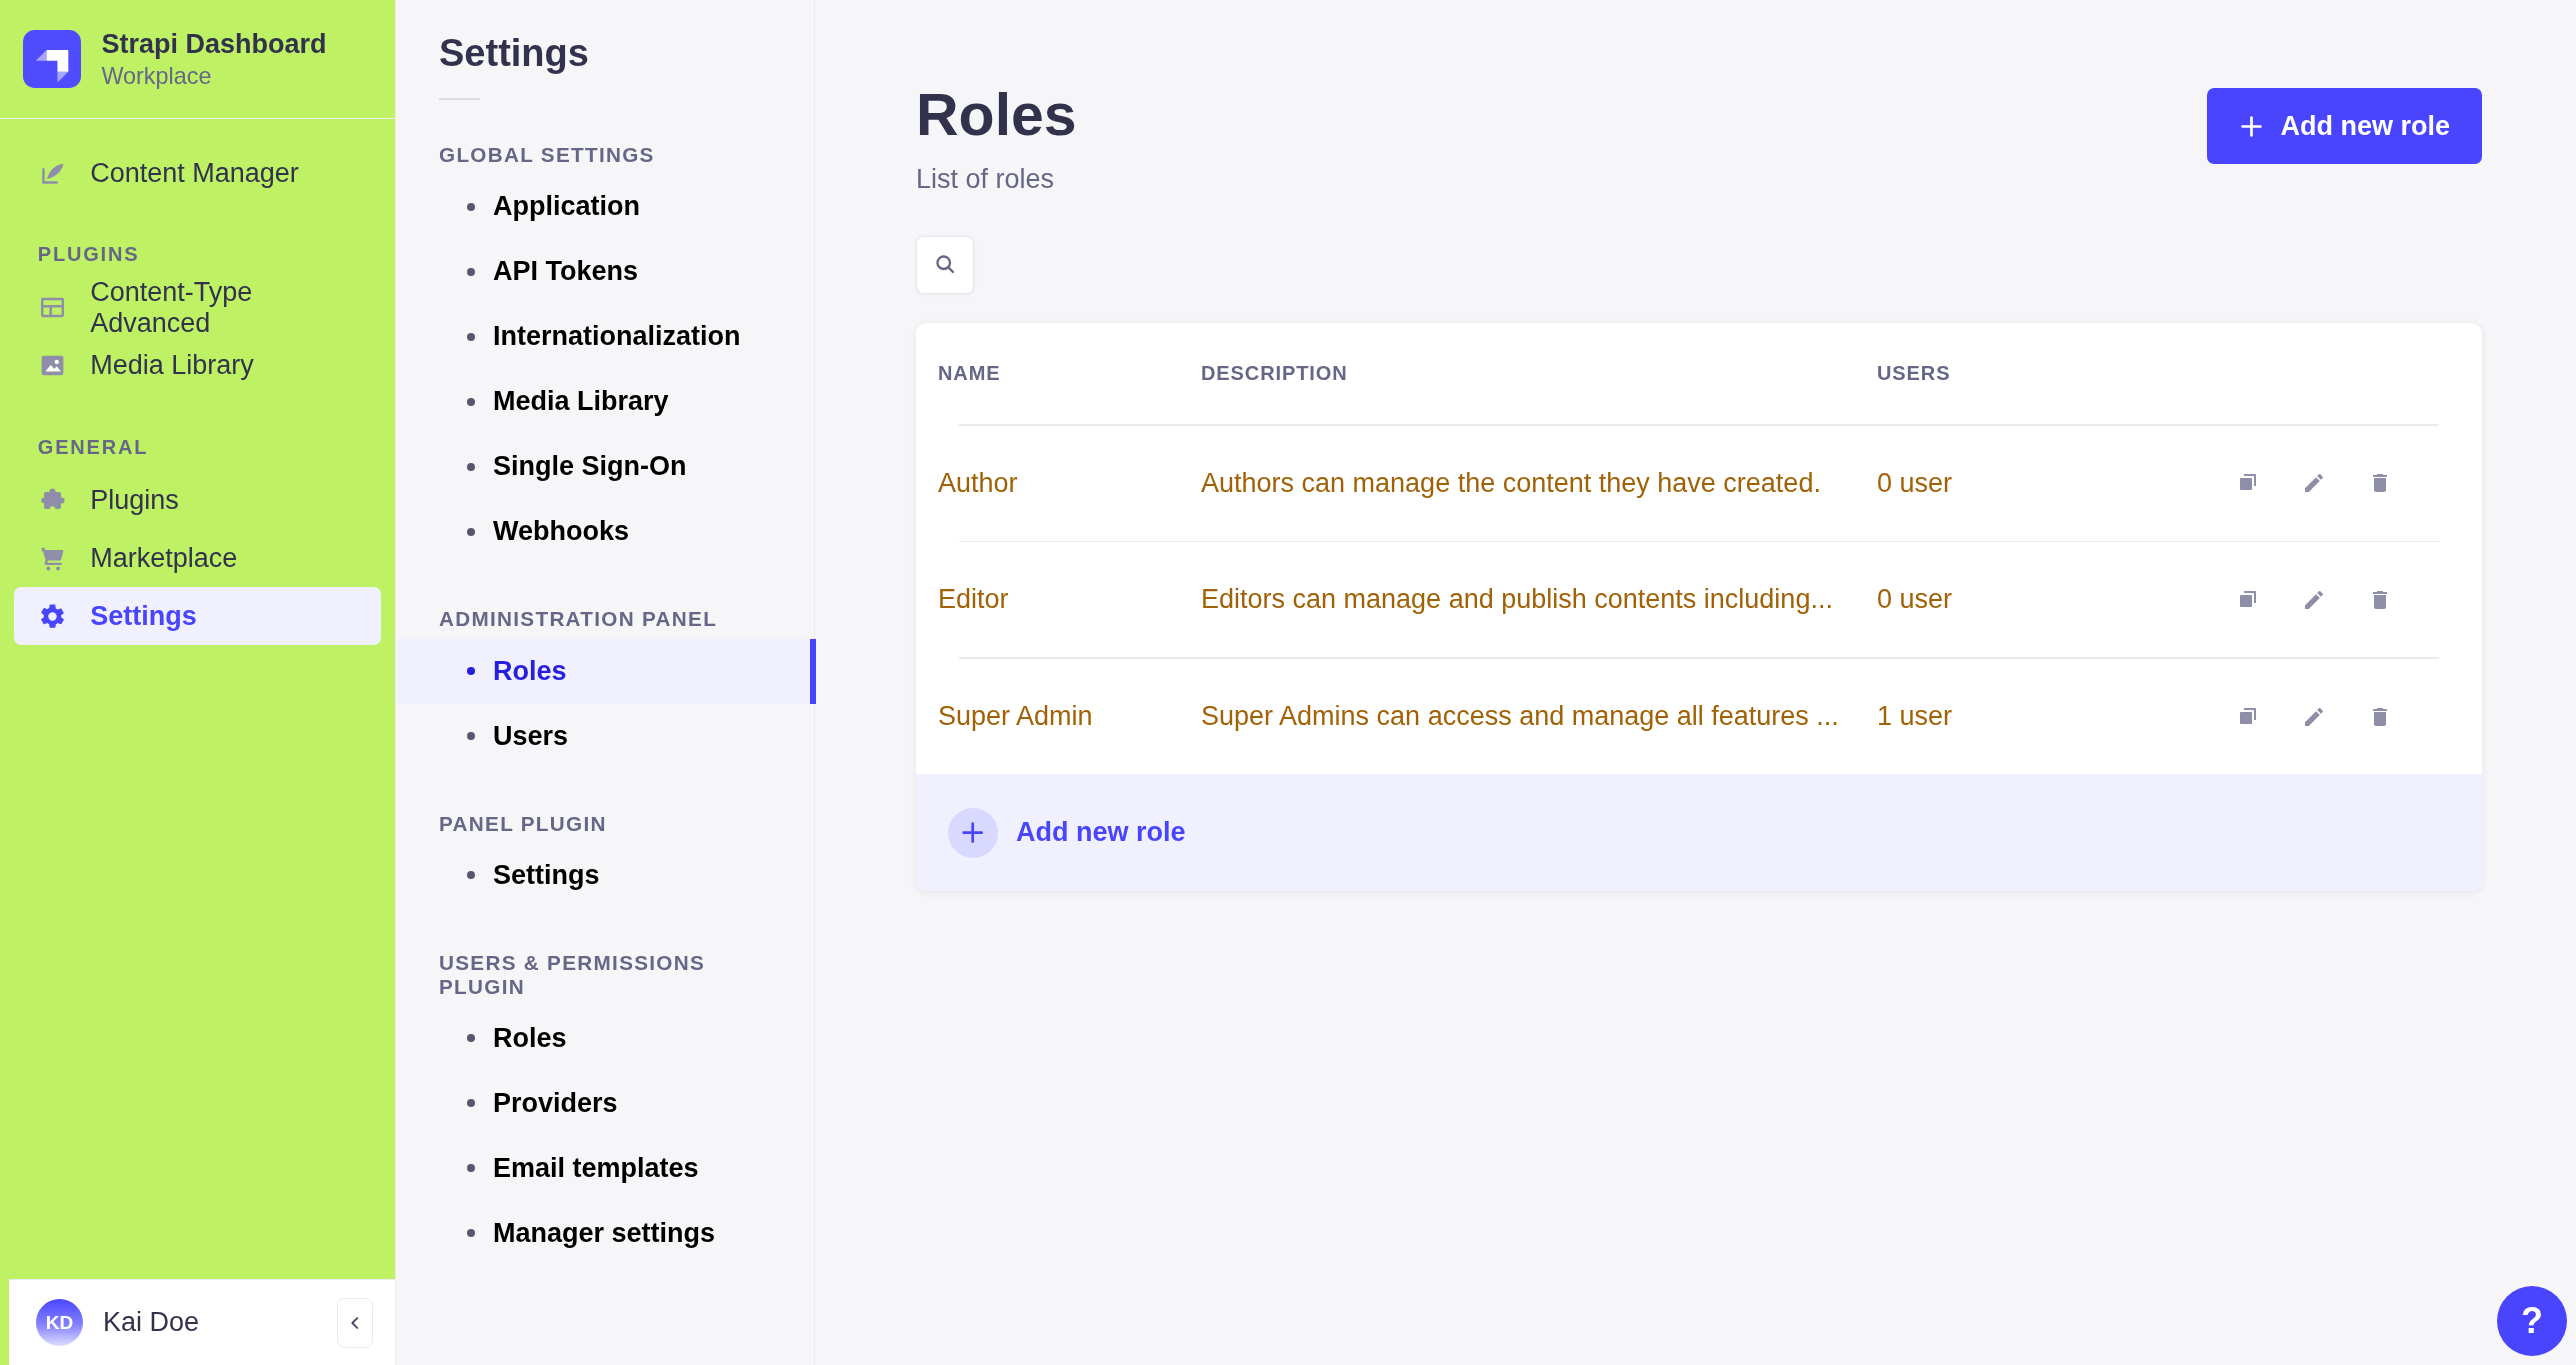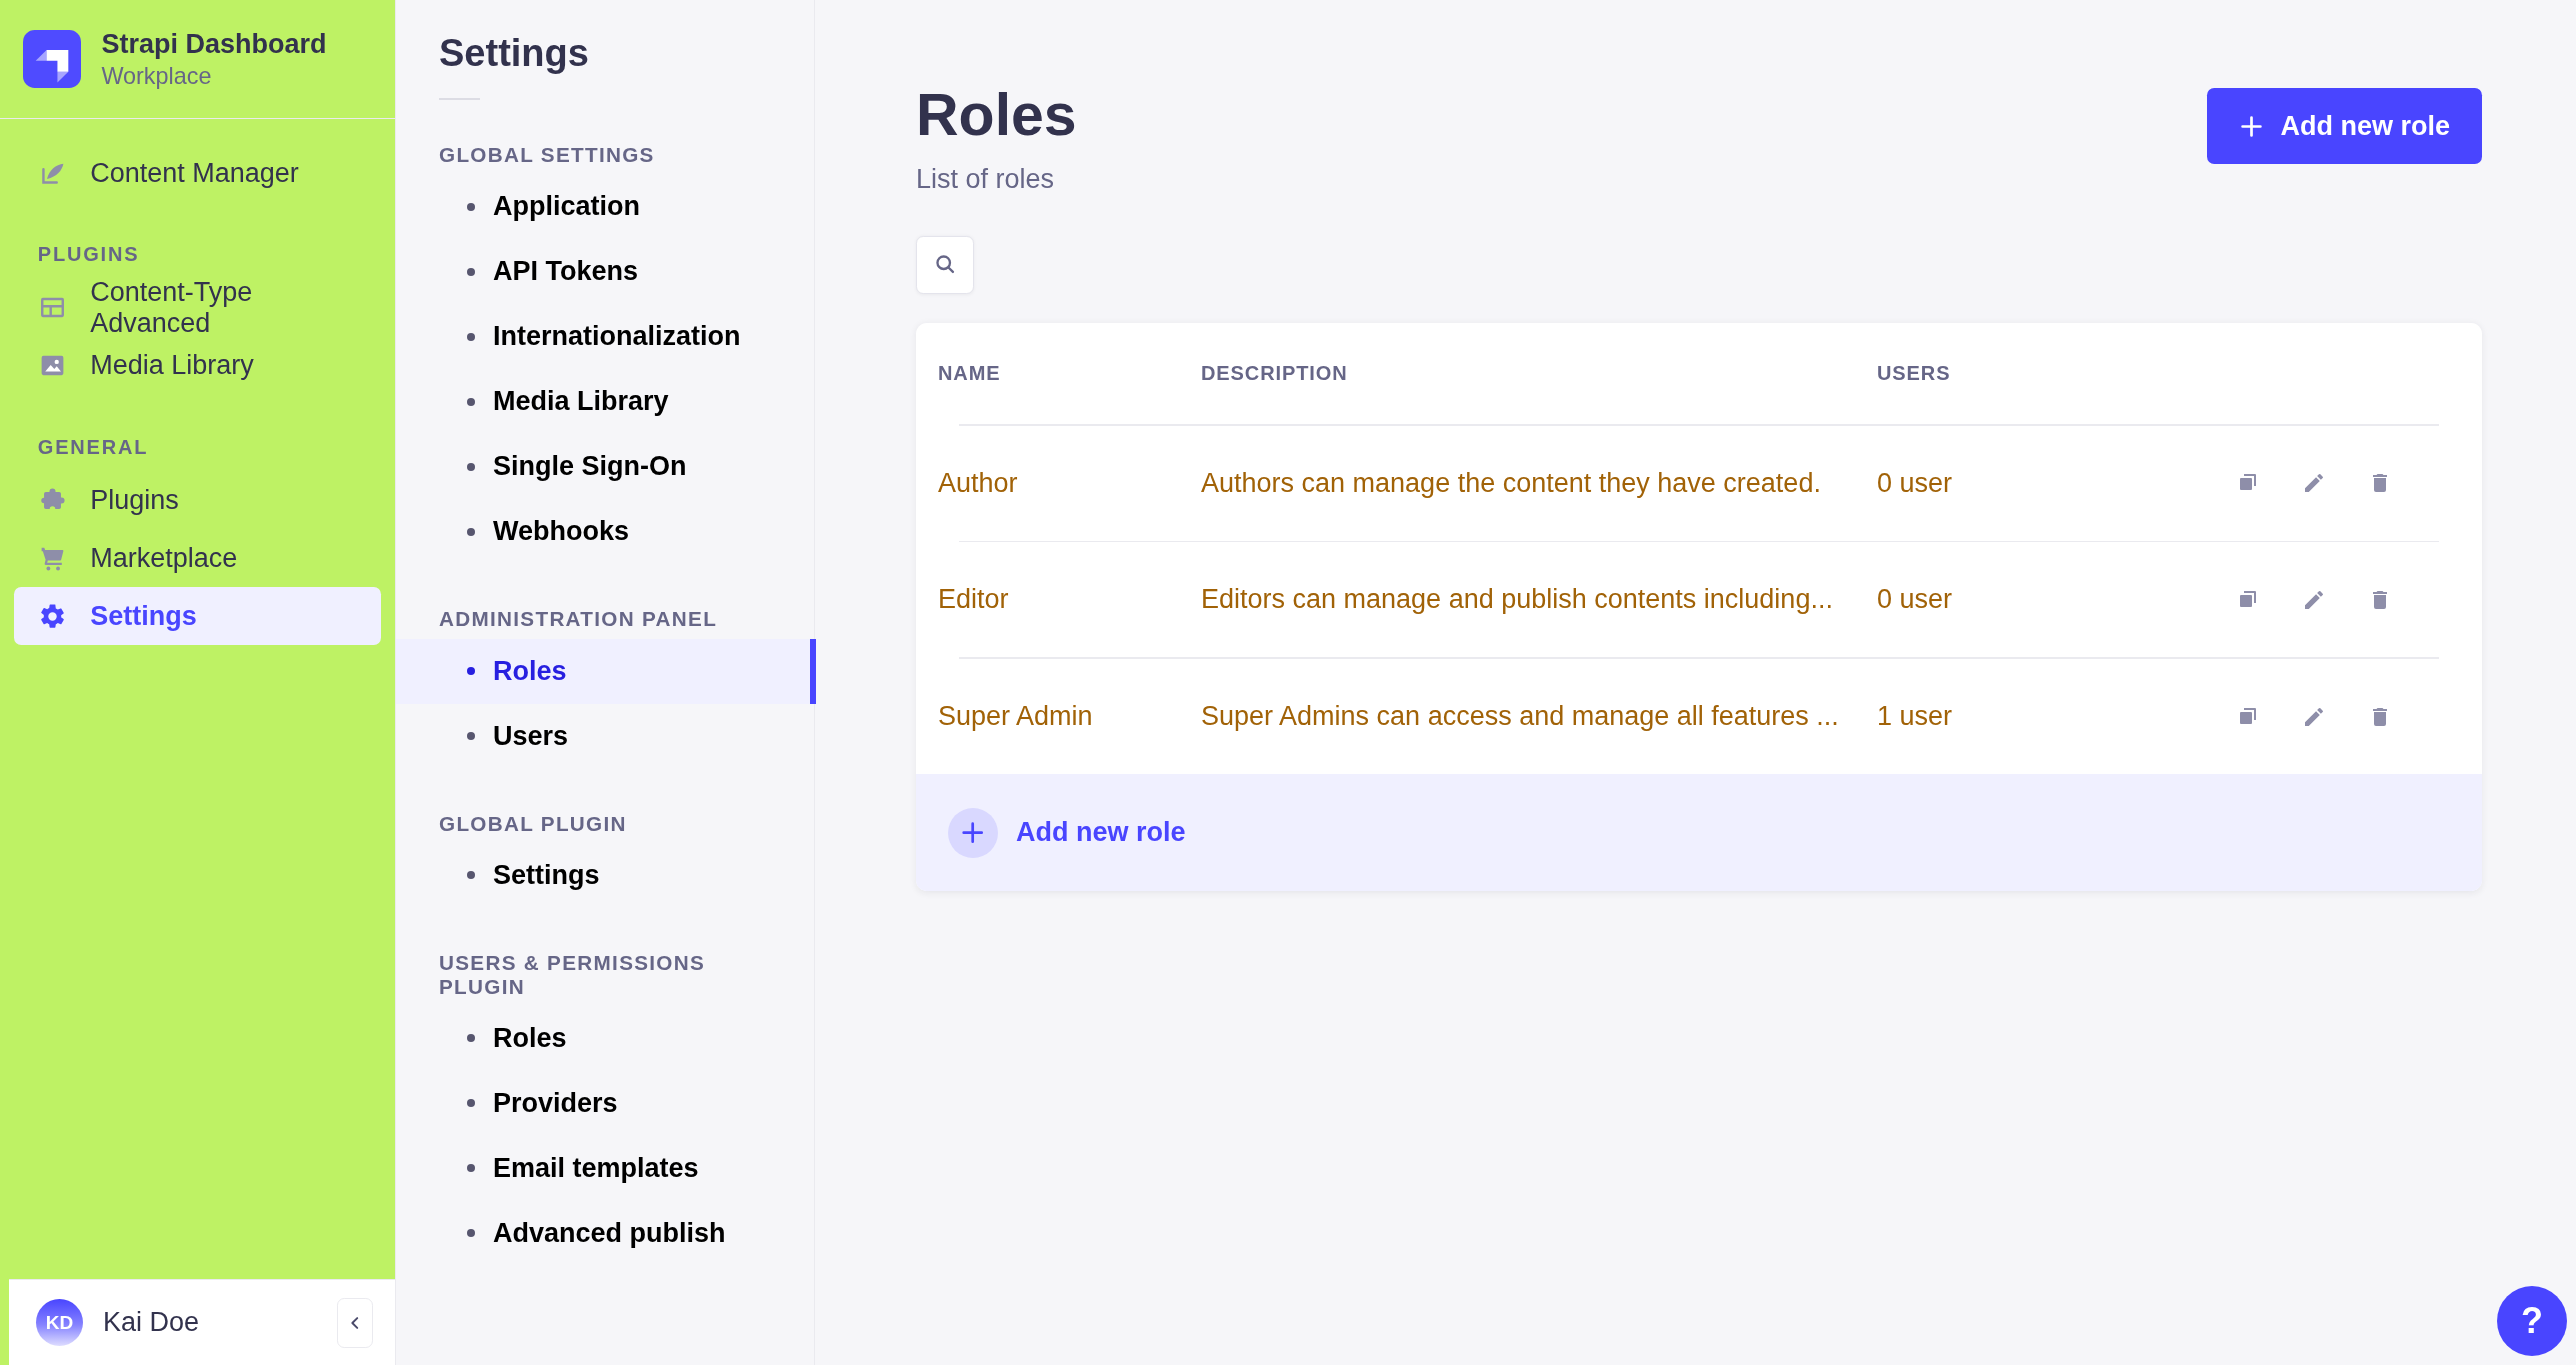--- a/index.html
+++ b/index.html
@@ -255,21 +255,21 @@
     <li class="sn-item active">
         <span class="bullet"></span>
         <span>Roles</span>
       </li>
     <li class="sn-item">
         <span class="bullet"></span>
         <span>Users</span>
       </li>
   </ul>
 
-  <div class="sn-label">GLOBAL PLUGIN</div>
+  <div class="sn-label">PANEL PLUGIN</div>
   <ul class="sn-list">
     <li class="sn-item">
         <span class="bullet"></span>
         <span>Settings</span>
       </li>
   </ul>
 
   <div class="sn-label">USERS &amp; PERMISSIONS PLUGIN</div>
   <ul class="sn-list">
     <li class="sn-item">
@@ -279,21 +279,21 @@
     <li class="sn-item">
         <span class="bullet"></span>
         <span>Providers</span>
       </li>
     <li class="sn-item">
         <span class="bullet"></span>
         <span>Email templates</span>
       </li>
     <li class="sn-item">
         <span class="bullet"></span>
-        <span>Advanced publish</span>
+        <span>Manager settings</span>
       </li>
   </ul>
 </aside>
 
 <main class="main">
   <header class="page-header">
     <div>
       <h1 class="page-title">Roles</h1>
       <div class="page-subtitle">List of roles</div>
     </div>

